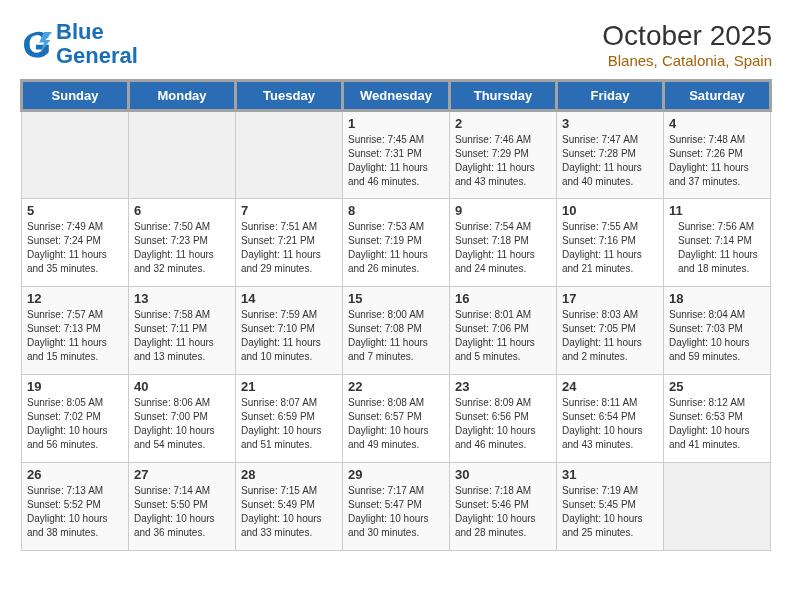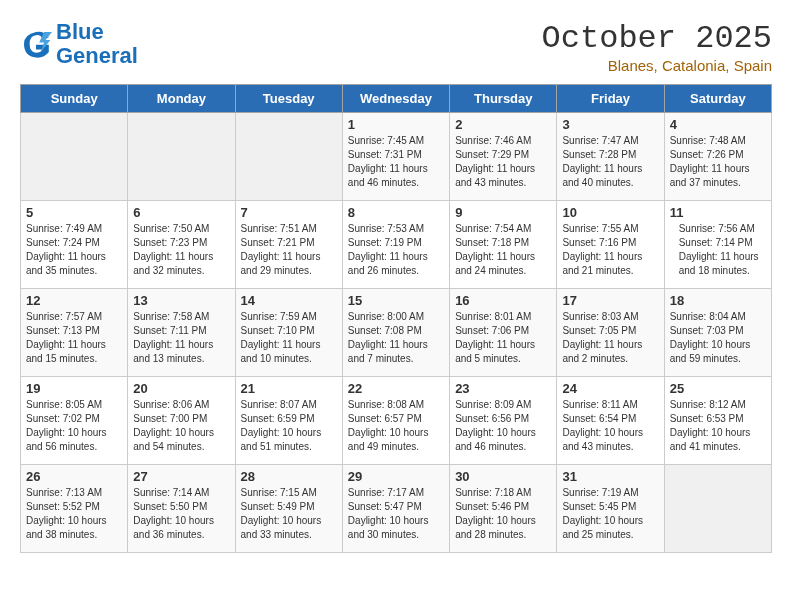--- a/index.html
+++ b/index.html
@@ -31,42 +31,41 @@
     }
     .logo-icon {
       width: 32px;
       height: 32px;
       margin-right: 4px;
     }
     .title-block {
       text-align: right;
     }
     .month-title {
-      font-size: 32px;
+      font-size: 28px;
       color: #333;
       font-weight: normal;
-      font-family: Liberation Mono, monospace;
     }
     .subtitle {
       font-size: 15px;
       color: #a16207;
     }
     table {
       width: 100%;
       border-collapse: collapse;
       border: 1px solid #ccc;
     }
     thead tr th {
       background-color: #2a6db5;
       color: #fff;
       font-size: 13px;
       font-weight: bold;
       padding: 6px 4px;
       text-align: center;
-      border: 1px solid #a3a3a3;
+      border: 3px solid #a3a3a3;
     }
     tbody tr td {
       border: 1px solid #ccc;
       vertical-align: top;
       padding: 4px 5px;
       width: 107px;
       min-height: 80px;
       height: 88px;
       background: #fff;
       font-size: 10.5px;
@@ -264,21 +263,21 @@
       </tr>
       <tr>
         <td>
           <span class="day-number">19</span>
           <div class="day-info" style="white-space: pre-line;">Sunrise: 8:05 AM
 Sunset: 7:02 PM
 Daylight: 10 hours
 and 56 minutes.</div>
         </td>
         <td>
-          <span class="day-number">20</span>
+          <span class="day-number">40</span>
           <div class="day-info" style="white-space: pre-line;">Sunrise: 8:06 AM
 Sunset: 7:00 PM
 Daylight: 10 hours
 and 54 minutes.</div>
         </td>
         <td>
           <span class="day-number">21</span>
           <div class="day-info" style="white-space: pre-line;">Sunrise: 8:07 AM
 Sunset: 6:59 PM
 Daylight: 10 hours

